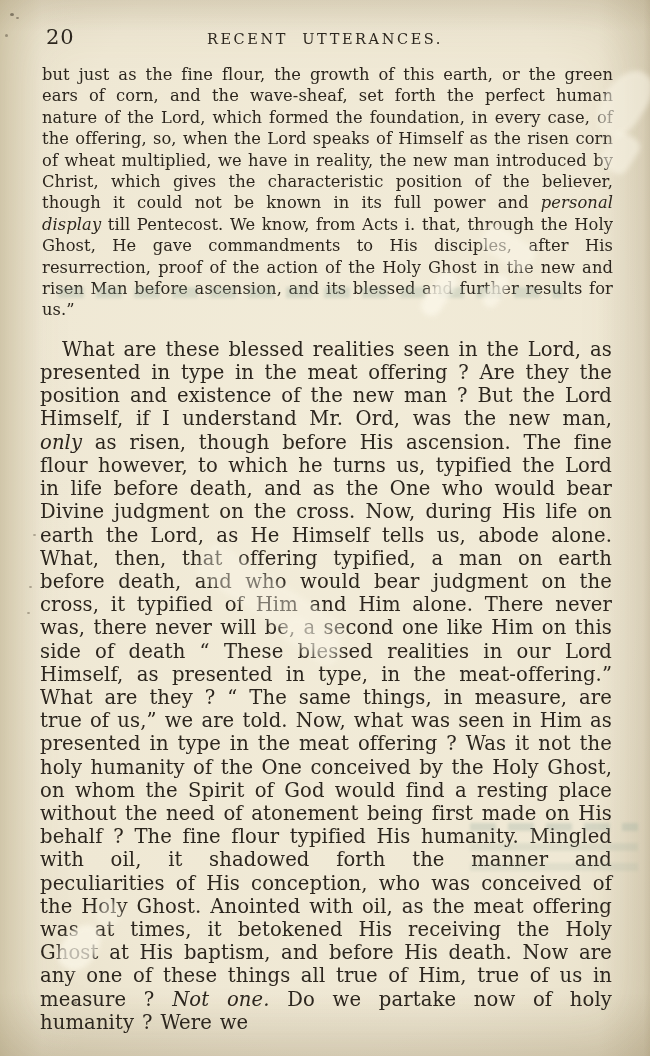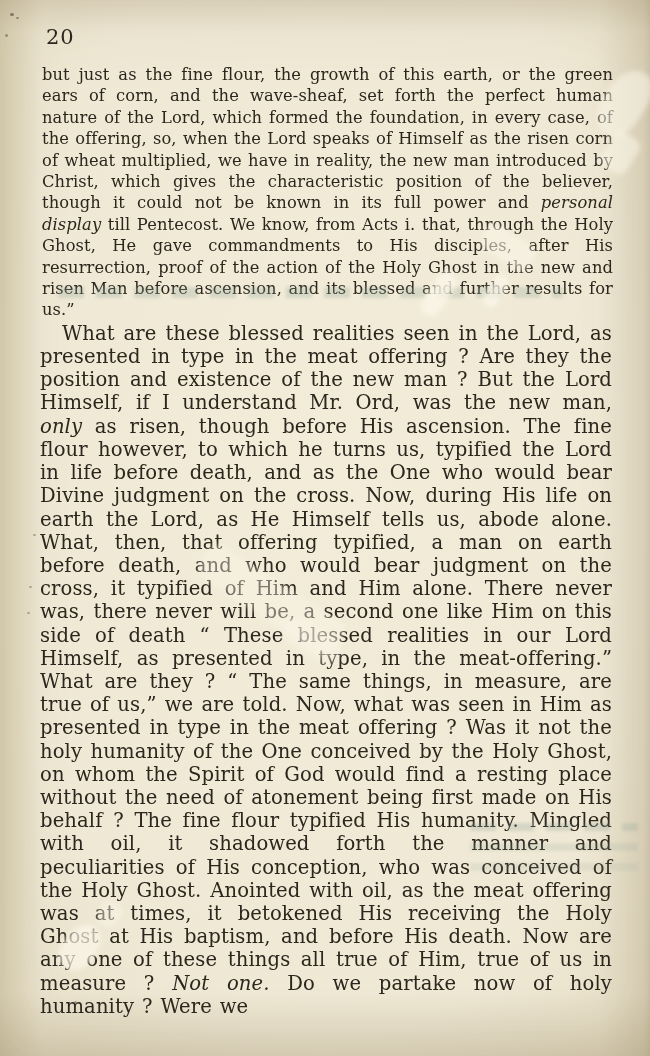--- a/index.html
+++ b/index.html
@@ -38,21 +38,21 @@
   }
   .quote{
     margin:10px 37px 0 42px;
     font-size:16.3px;
     line-height:21.4px;
     text-align:justify;
     letter-spacing:0.1px;
     word-spacing:1px;
   }
   .bodytext{
-    margin:1px 38px 0 40px;
+    margin:17px 38px 0 40px;
     font-size:19.6px;
     line-height:23.2px;
     text-align:justify;
     text-indent:22px;
     letter-spacing:0.1px;
     word-spacing:1.5px;
   }
   em{font-style:italic;}
   
   .show-through{
@@ -90,20 +90,21 @@
     background:#4d4435;pointer-events:none;
   }
 </style>
 </head>
 <body>
 
 <div class="page">
 
   <div class="header">
     <span class="pagenum">20</span>
+    <div class="runhead">RECENT UTTERANCES.</div>
   </div>
 
   <div class="quote"><span>but just as the fine flour, the growth of this earth, or the green ears of corn, and the wave-sheaf, set forth the perfect human nature of the Lord, which formed the foundation, in every case, of the offering, so, when the Lord speaks of Himself as the risen corn of wheat multiplied, we have in reality, the new man introduced by Christ, which gives the characteristic position of the believer, though it could not be known in its full power and </span><em>personal display</em><span> till Pentecost.  We know, from Acts i. that, through the Holy Ghost, He gave commandments to His disciples, after His resurrection, proof of the action of the Holy Ghost in the new and risen Man before ascension, and its blessed and further results for us.”</span></div>
 
   <div class="show-through st1"></div>
 
   <p class="bodytext"><span>What are these blessed realities seen in the Lord, as presented in type in the meat offering ?  Are they the position and existence of the new man ?  But the Lord Himself, if I understand Mr. Ord, was the new man, </span><em>only</em><span> as risen, though before His ascension.  The fine flour however, to which he turns us, typified the Lord in life before death, and as the One who would bear Divine judgment on the cross.  Now, during His life on earth the Lord, as He Himself tells us, abode alone.  What, then, that offering typified, a man on earth before death, and who would bear judgment on the cross, it typified of Him and Him alone.  There never was, there never will be, a second one like Him on this side of death “ These blessed realities in our Lord Himself, as presented in type, in the meat-offering.”  What are they ?  “ The same things, in measure, are true of us,” we are told.  Now, what was seen in Him as presented in type in the meat offering ?  Was it not the holy humanity of the One conceived by the Holy Ghost, on whom the Spirit of God would find a resting place without the need of atonement being first made on His behalf ?  The fine flour typified His humanity.  Mingled with oil, it shadowed forth the manner and peculiarities of His conception, who was conceived of the Holy Ghost.  Anointed with oil, as the meat offering was at times, it betokened His receiving the Holy Ghost at His baptism, and before His death.  Now are any one of these things all true of Him, true of us in measure ?  </span><em>Not one.</em><span>  Do we partake now of holy humanity ?  Were we</span></p>
 
   <div class="show-through st2"></div>
 

